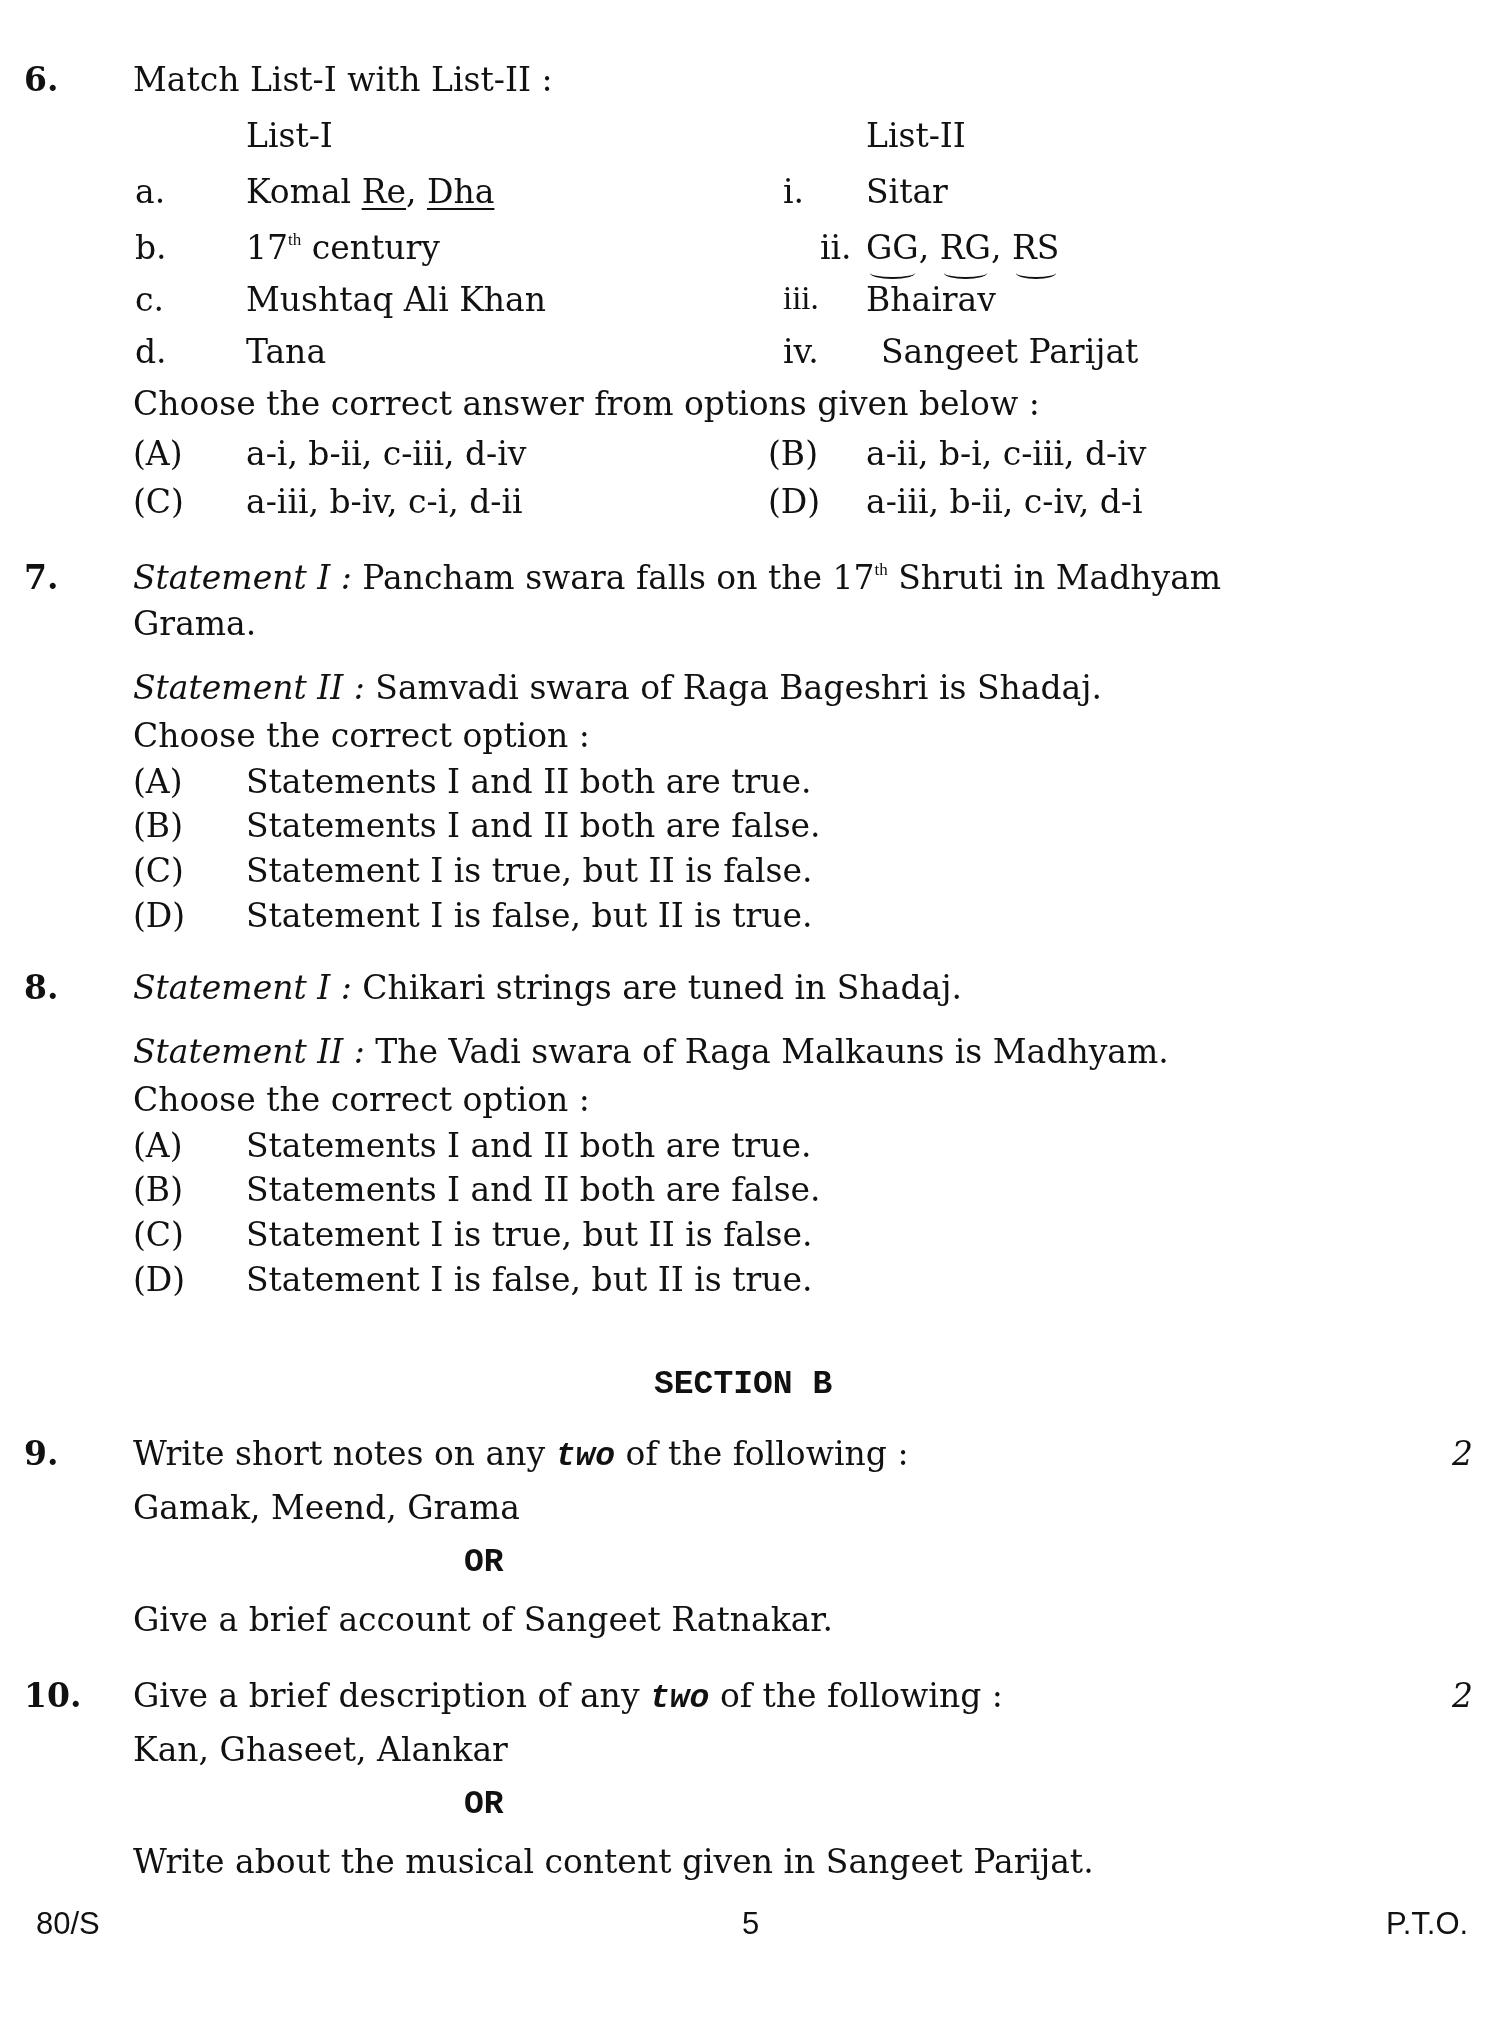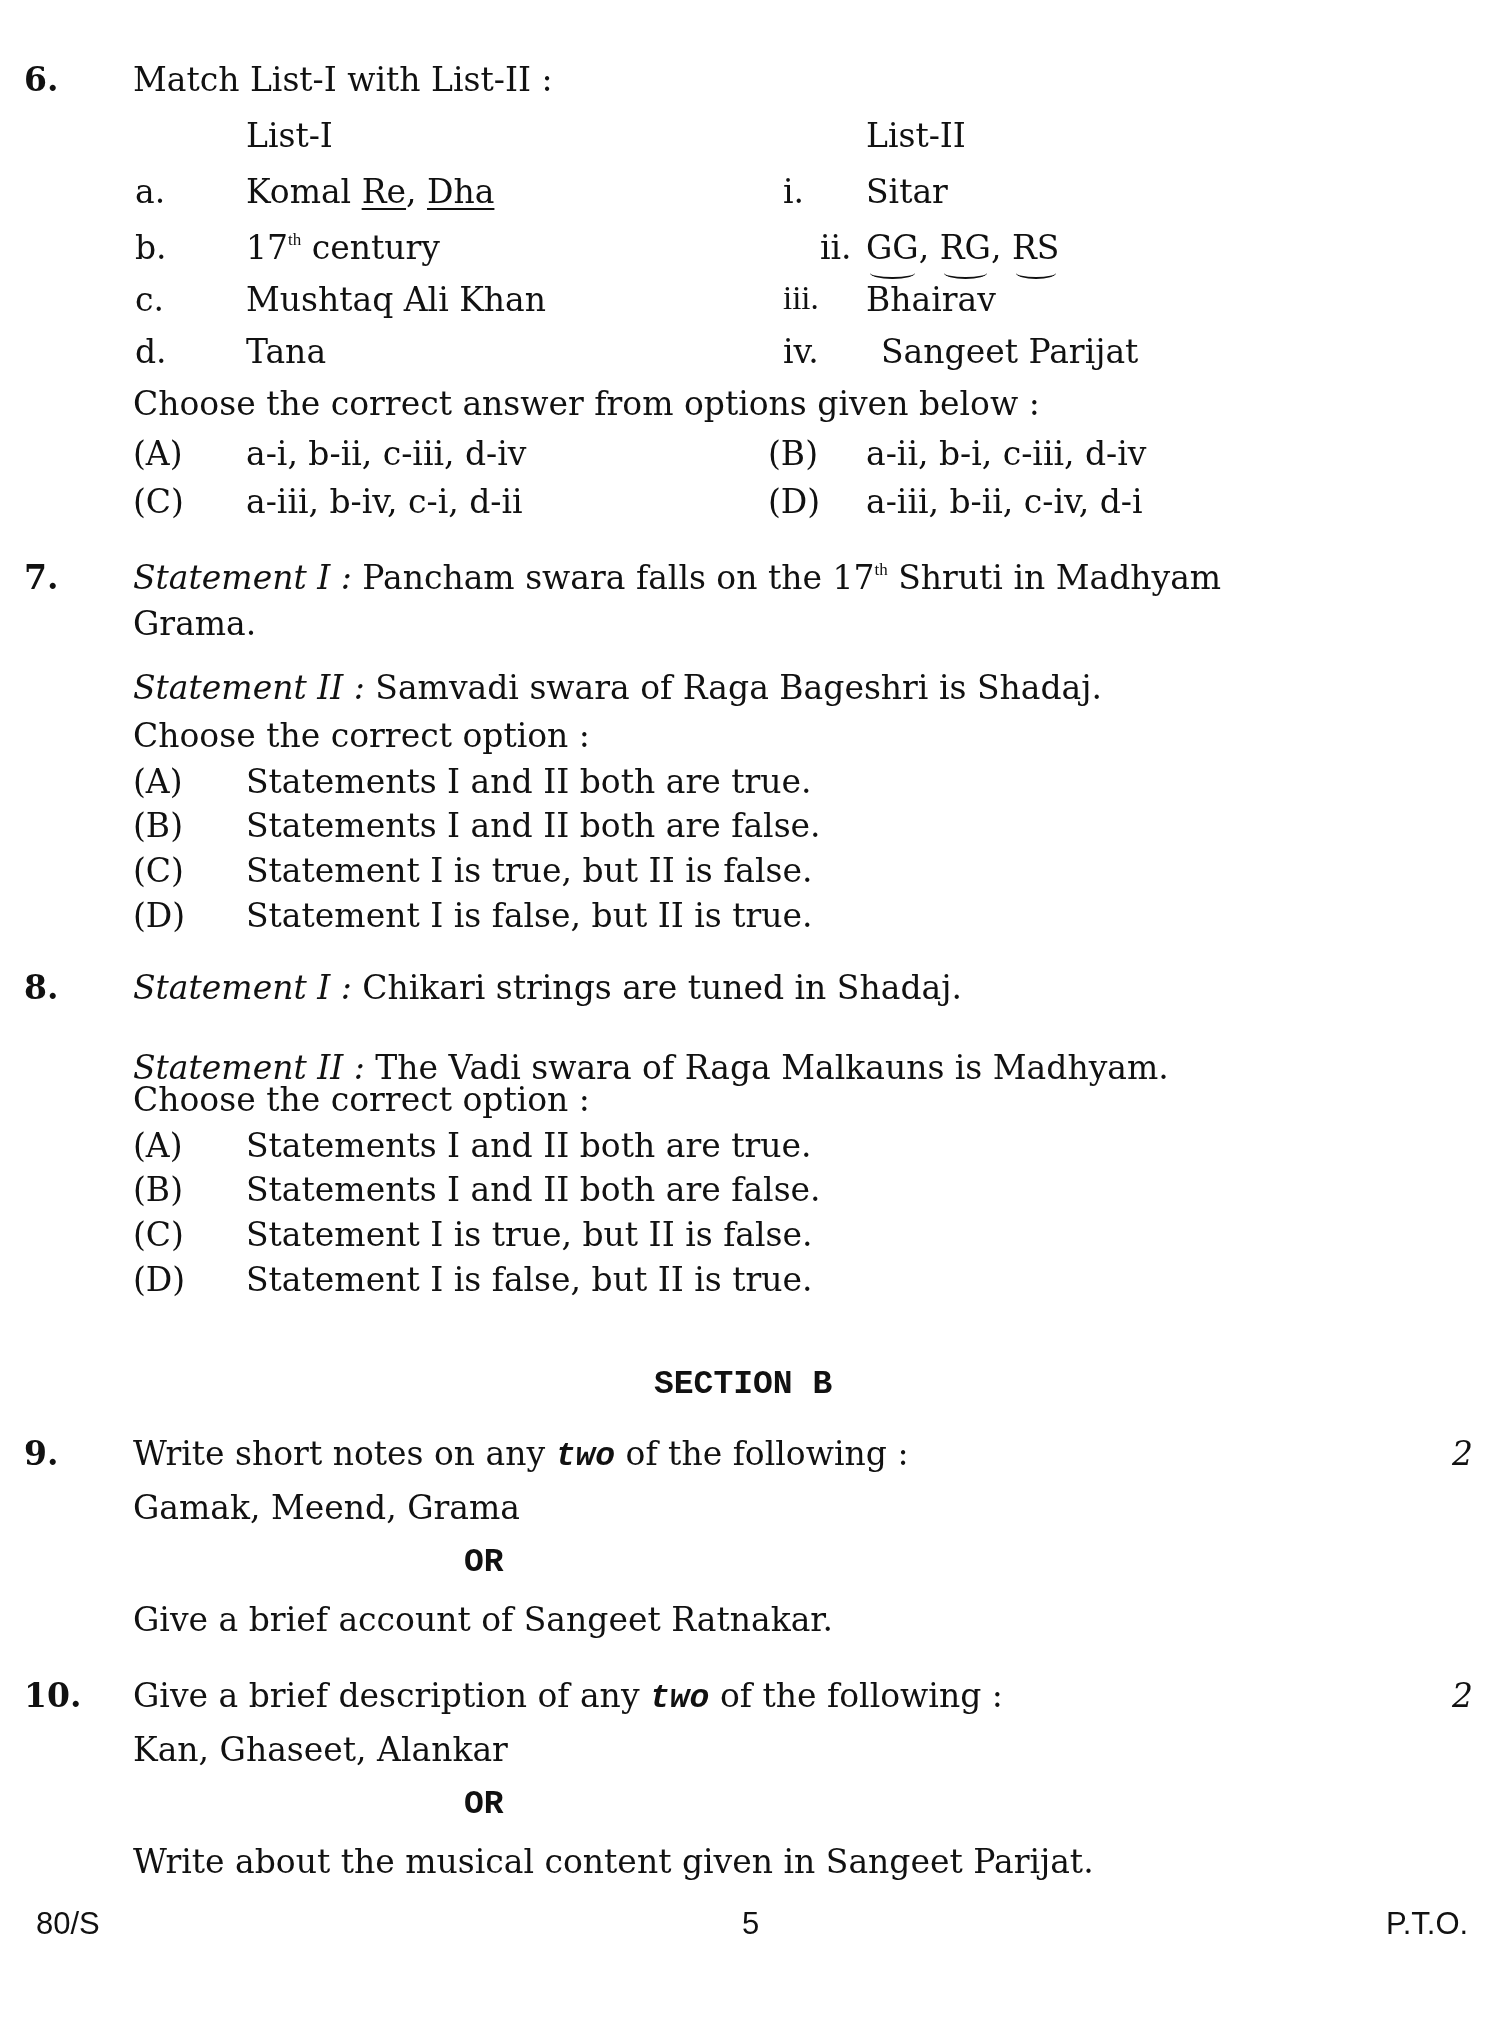--- a/index.html
+++ b/index.html
@@ -84,21 +84,21 @@
   <span class="abs" style="left:133px; top:851px;">(C)</span>
   <span class="abs" style="left:246px; top:851px;">Statement I is true, but II is false.</span>
   <span class="abs" style="left:133px; top:896px;">(D)</span>
   <span class="abs" style="left:246px; top:896px;">Statement I is false, but II is true.</span>
 </div>
 
 <div>
   <span class="abs qnum" style="left:24px; top:968px;">8.</span>
   <span class="abs" style="left:133px; top:968px;"><span class="ital">Statement I :</span><span> Chikari strings are tuned in Shadaj.</span></span>
 
-  <span class="abs" style="left:133px; top:1032px;margin-top:16px;"><span class="ital">Statement II :</span><span> The Vadi swara of Raga Malkauns is Madhyam.</span></span>
+  <span class="abs" style="left:133px; top:1032px;"><span class="ital">Statement II :</span><span> The Vadi swara of Raga Malkauns is Madhyam.</span></span>
   <span class="abs" style="left:133px; top:1080px;">Choose the correct option :</span>
 
   <span class="abs" style="left:133px; top:1126px;">(A)</span>
   <span class="abs" style="left:246px; top:1126px;">Statements I and II both are true.</span>
   <span class="abs" style="left:133px; top:1170px;">(B)</span>
   <span class="abs" style="left:246px; top:1170px;">Statements I and II both are false.</span>
   <span class="abs" style="left:133px; top:1215px;">(C)</span>
   <span class="abs" style="left:246px; top:1215px;">Statement I is true, but II is false.</span>
   <span class="abs" style="left:133px; top:1260px;">(D)</span>
   <span class="abs" style="left:246px; top:1260px;">Statement I is false, but II is true.</span>

